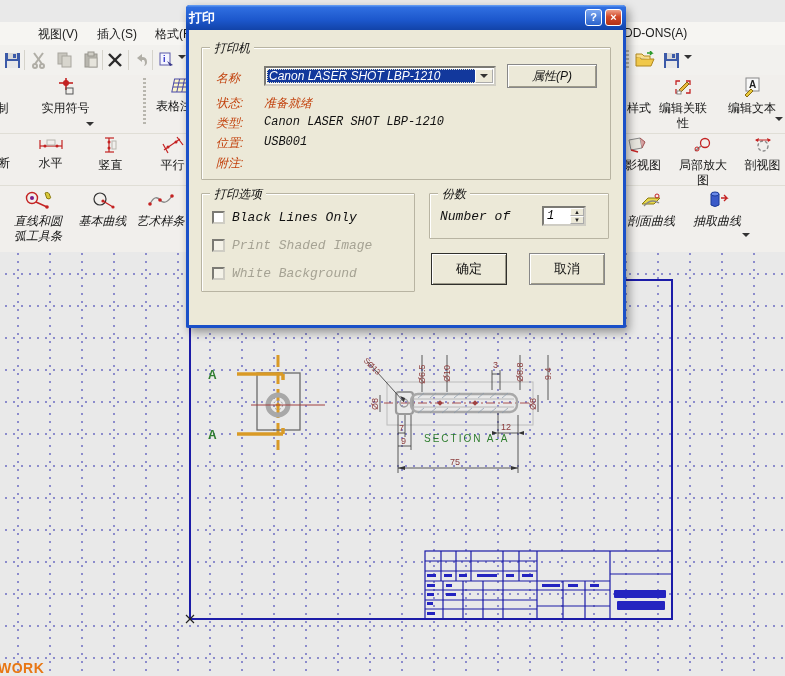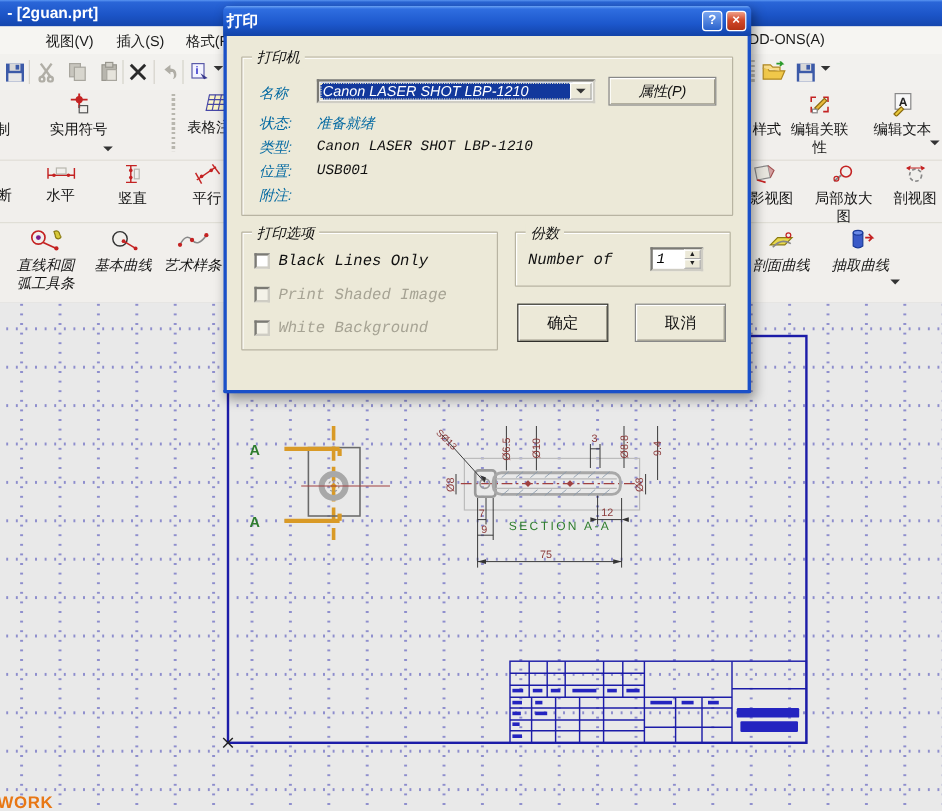--- a/index.html
+++ b/index.html
@@ -48,21 +48,21 @@
     box-shadow:3px 4px 10px rgba(0,0,0,0.38);}
   .dlg-title{position:absolute;left:-3px;top:0;width:434px;height:25px;border-radius:4px 4px 0 0;
     padding:0 3px;background:linear-gradient(180deg,#6aa2f4 0%,#2f6ee0 10%,#1c57cc 60%,#1243a8 100%);
     color:#fff;font-weight:bold;font-size:13px;line-height:25px;}
   .dlg-btn{position:absolute;top:4px;width:17px;height:17px;border-radius:3px;border:1px solid #fff;
     box-sizing:border-box;color:#fff;font-weight:bold;font-size:11px;line-height:15px;text-align:center;cursor:pointer;}
   .dlg-help{right:24px;background:linear-gradient(180deg,#7aa6f0,#2a62cc);}
   .dlg-close{right:4px;background:linear-gradient(180deg,#f0a088,#d2492a 45%,#b33215);}
   .group{position:absolute;border:1px solid #b8b4a2;border-radius:1px;box-shadow:1px 1px 0 #fff inset;font-style:italic;}
   .group .legend{position:absolute;top:-8px;left:8px;background:#ece9d8;padding:0 4px;font-size:12px;color:#111;}
-  .dlbl{position:absolute;font-size:12px;color:#0369a1;}
+  .dlbl{position:absolute;font-size:12px;color:#c2410c;}
   .dval{position:absolute;font-family:"Liberation Mono",monospace;font-size:12px;color:#111;white-space:nowrap;}
   .combo{position:absolute;background:#fff;border:2px inset #cfcdc4;box-sizing:border-box;}
   .combo .sel{position:absolute;inset:1px 17px 1px 1px;background:#12389c;color:#fff;
     font-size:12px;line-height:14px;padding-left:2px;outline:1px dotted #e8e4c8;outline-offset:-1px;white-space:nowrap;overflow:hidden;}
   .combo .dd{position:absolute;top:1px;right:1px;width:16px;bottom:1px;background:#ece9d8;
     border:1px outset #fff;display:flex;align-items:center;justify-content:center;}
   .btn{position:absolute;background:#ece9d8;border:1px solid #888;box-sizing:border-box;
     box-shadow:inset 1px 1px 0 #fff, inset -1px -1px 0 #9d9a8a;
     font-size:12px;color:#111;text-align:center;cursor:pointer;}
   .btn.default{border:1.5px solid #30302c;font-family:Liberation Serif, serif;}
@@ -77,23 +77,20 @@
   .spin .sb{flex:1;background:#ece9d8;border:1px outset #fff;font-size:6px;line-height:6px;text-align:center;color:#222;}
 
   svg text{font-family:"Liberation Sans",sans-serif;}
   .partial-wrap{overflow:hidden;}
 </style>
 </head>
 <body>
 
 <div id="app">
 
-  <div class="abs titlebar">
-    <span>- [2guan.prt]</span>
-  </div>
 
   <div class="abs menubar">
     <span class="menu-item" style="left:38px">视图(V)</span>
     <span class="menu-item" style="left:97px">插入(S)</span>
     <span class="menu-item" style="left:155px">格式(R)</span>
     <span class="menu-item" style="left:213px">工具</span>
     <span class="menu-item" style="left:616px">ADD-ONS(A)</span>
   </div>
 
   <div class="abs icontb">

